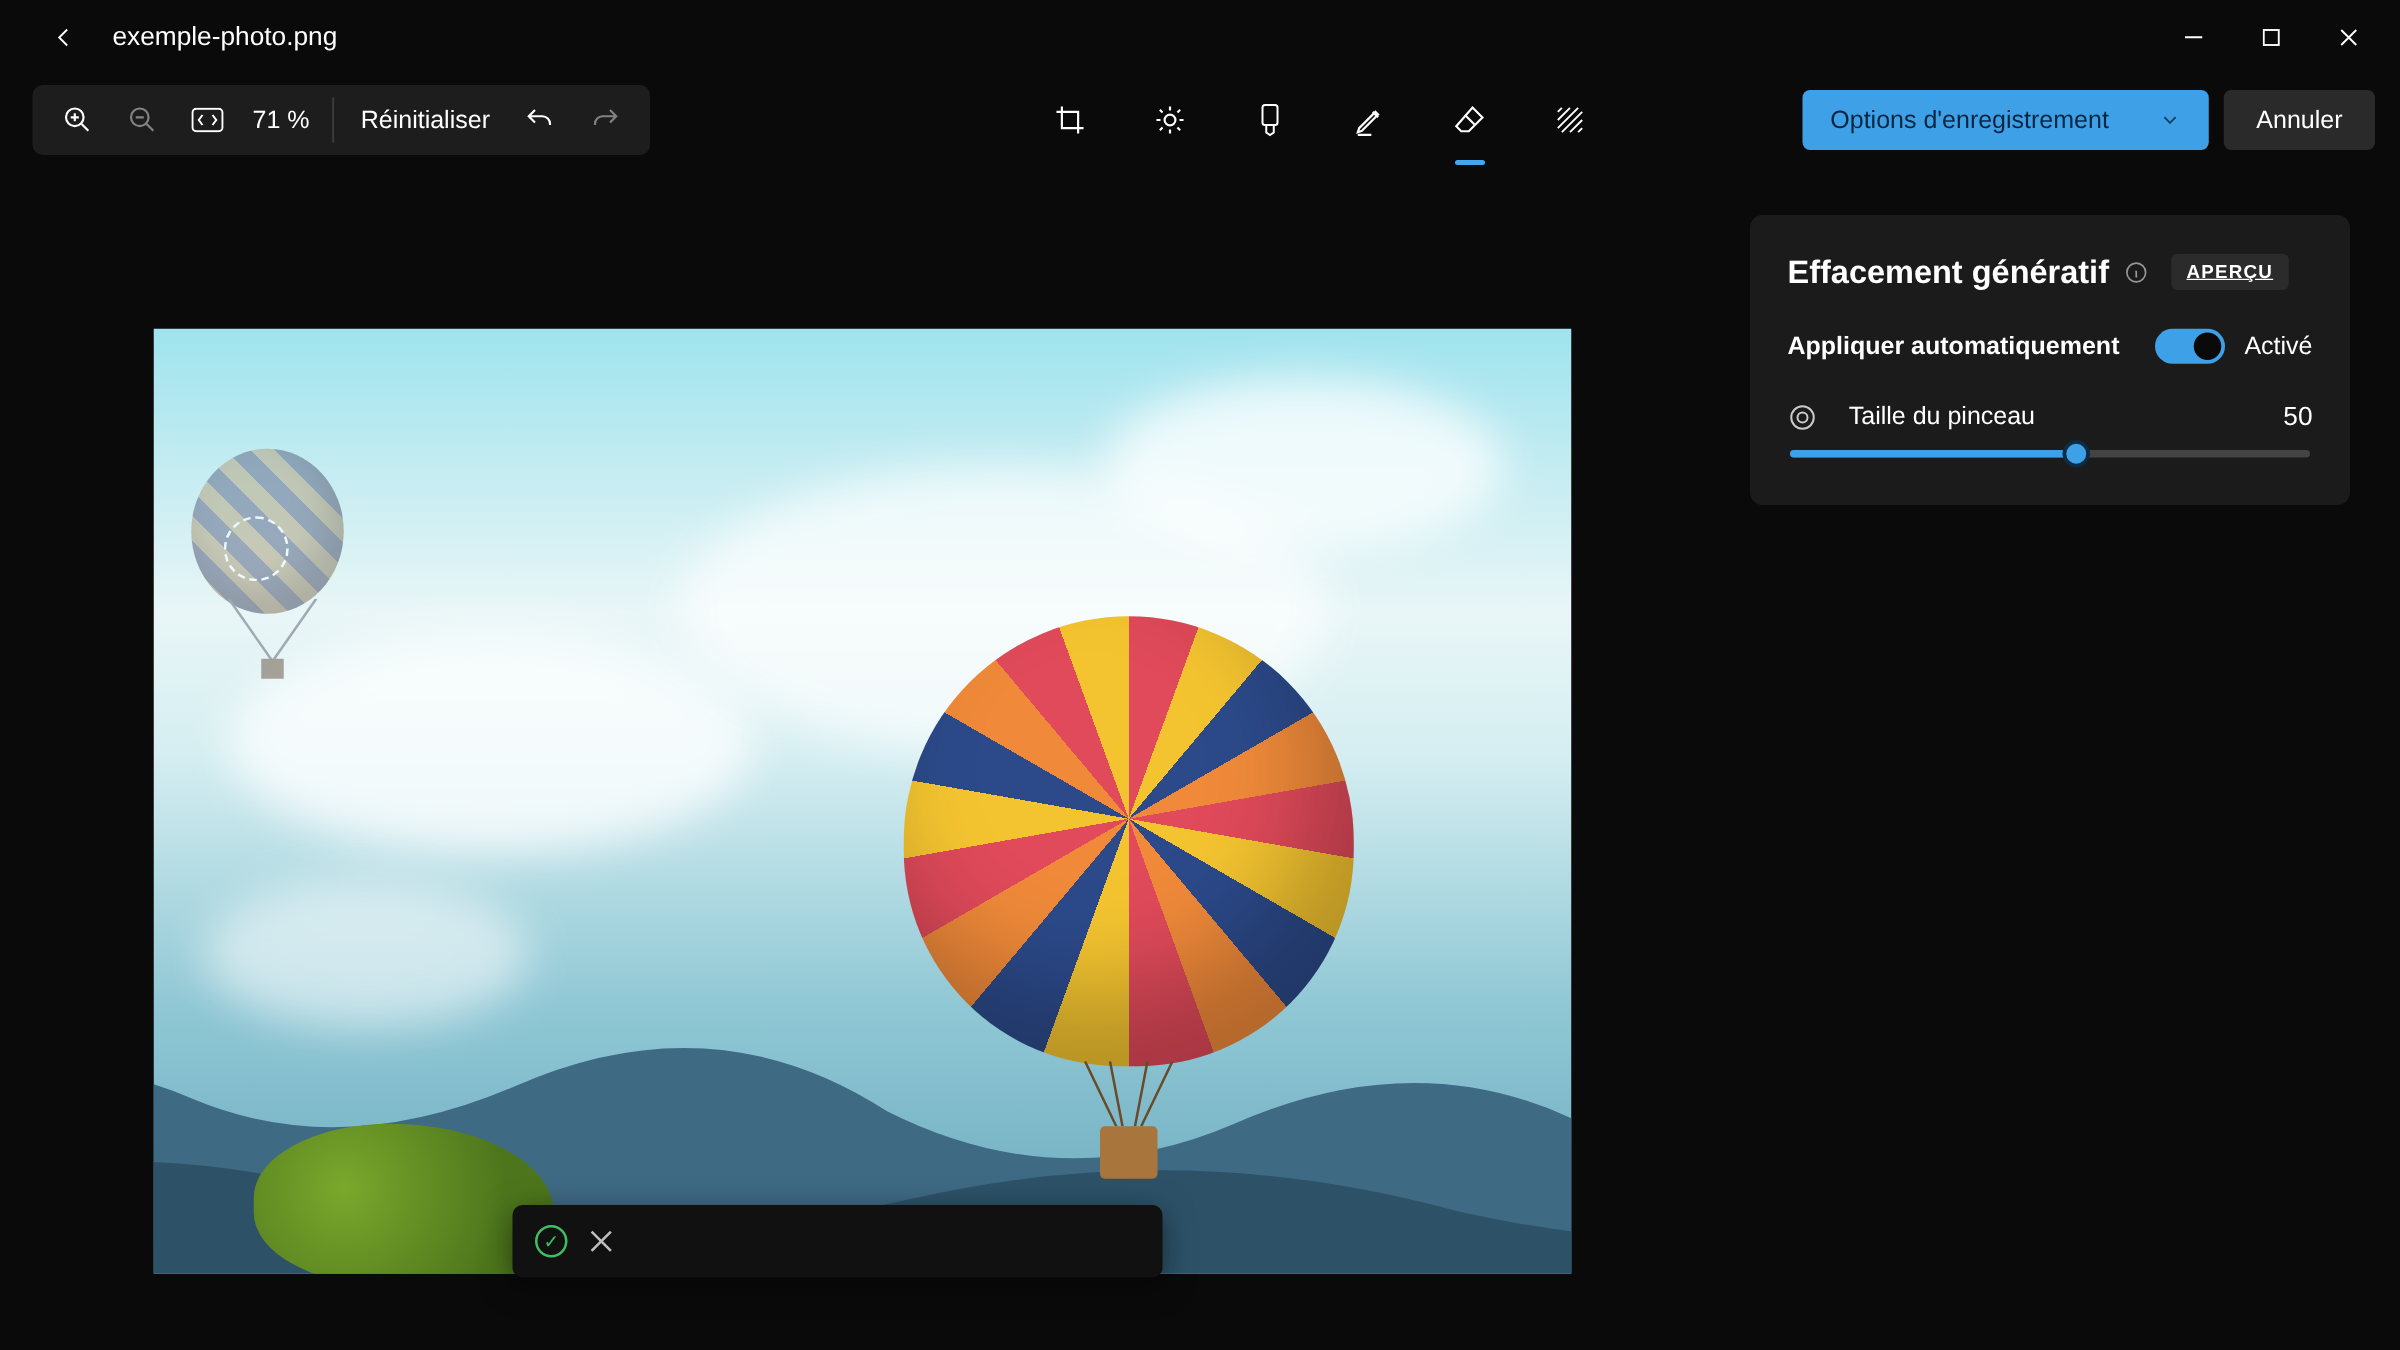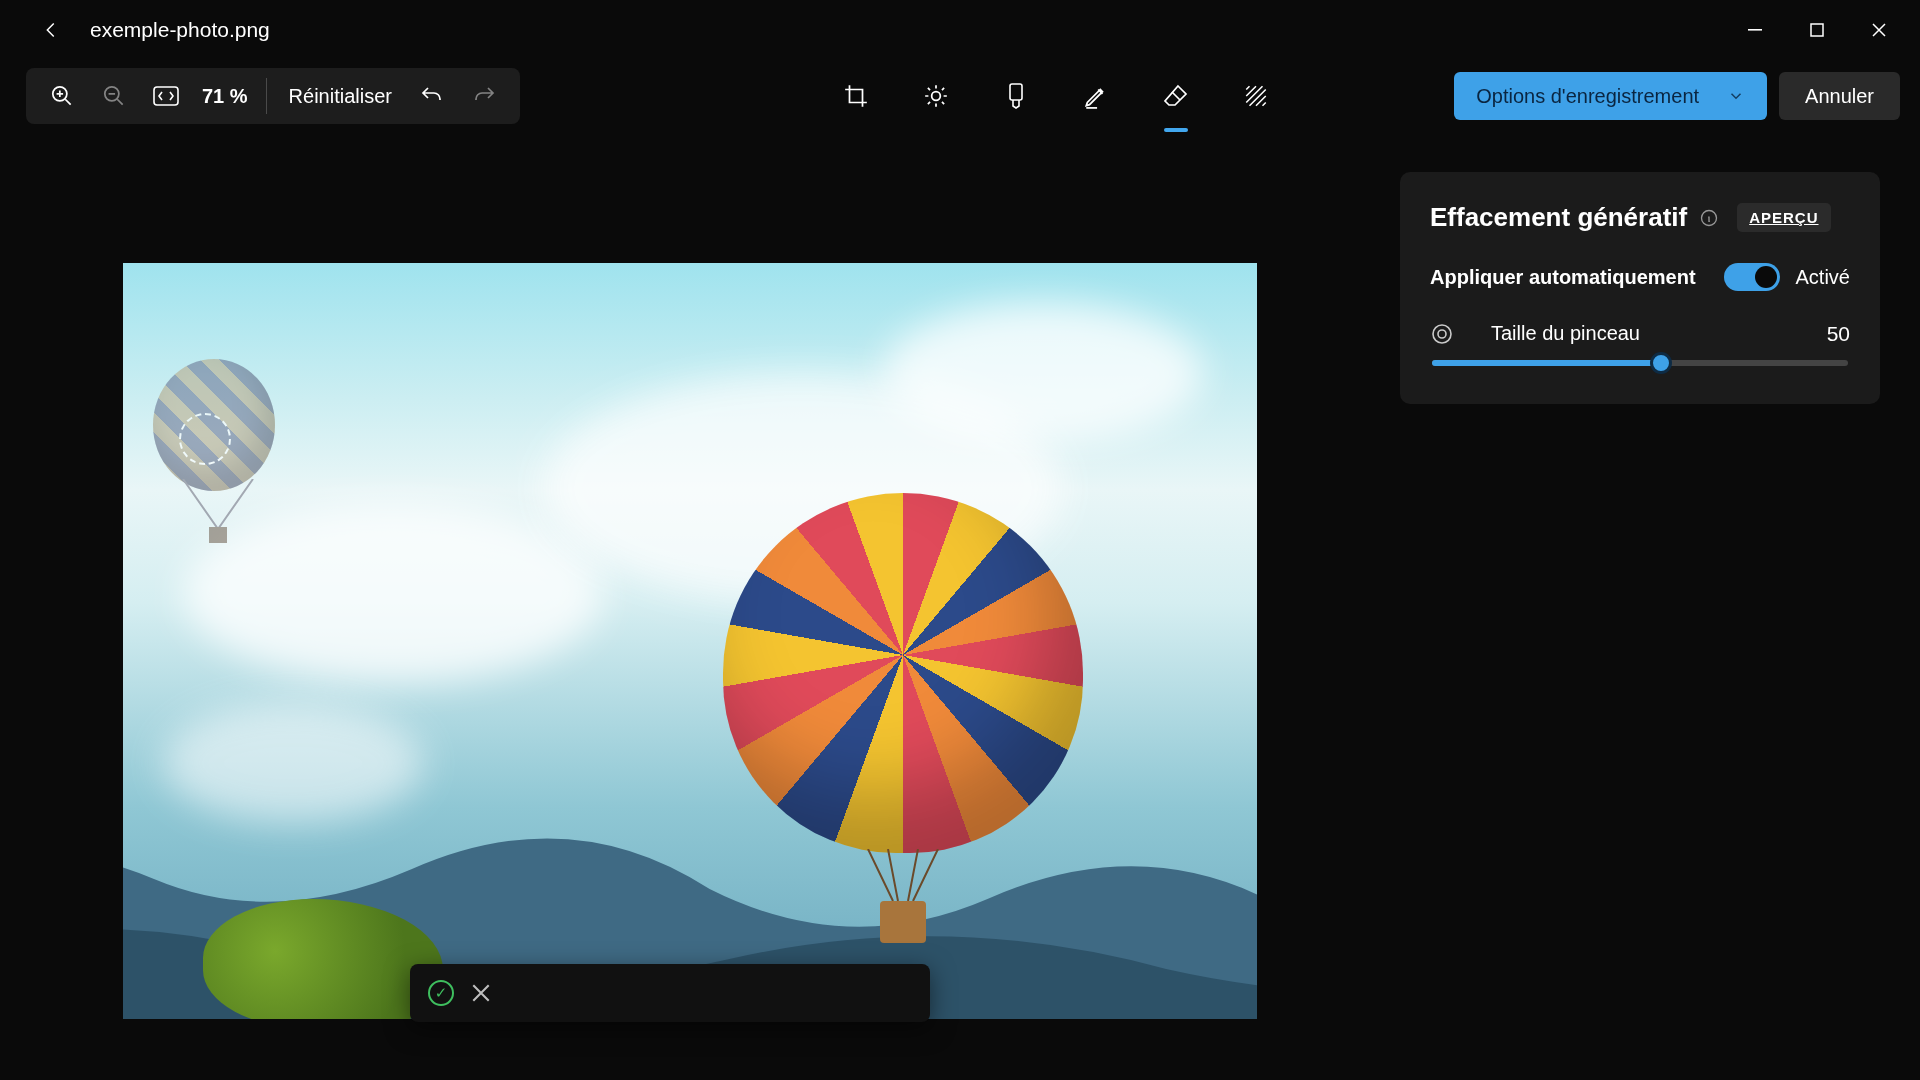--- a/index.html
+++ b/index.html
@@ -56,21 +56,21 @@
     display: flex; align-items: center; justify-content: center;
     cursor: pointer;
     border-radius: 6px;
   }
   .icon-btn.disabled { opacity: 0.45; cursor: default; }
   .vsep {
     width: 1px; height: 36px;
     background: #4a4a4a;
     margin: 0 8px;
   }
-  .zoom-label { font-size: 20px; padding: 0 10px; font-weight: bold; }
+  .zoom-label { font-size: 20px; padding: 0 10px; }
   .reset-label { font-size: 20px; padding: 0 14px; cursor: pointer; }
 
   .tool-group-center {
     position: absolute;
     left: 50%;
     transform: translateX(-130px);
     display: flex;
     align-items: center;
     gap: 28px;
   }
@@ -98,21 +98,21 @@
   }
   .save-dropdown {
     background: #3ea1e8;
     color: #0a2540;
     font-size: 20px;
     height: 48px;
     padding: 0 22px;
     border-radius: 6px;
     display: flex;
     align-items: center;
-    gap: 28px;
+    gap: 40px;
     cursor: pointer;
     font-weight: 500;
   }
   .save-dropdown .chev { opacity: 0.8; }
   .cancel-btn {
     background: #2a2a2a;
     font-size: 20px;
     height: 48px;
     padding: 0 26px;
     border-radius: 6px;
@@ -264,21 +264,21 @@
     background: #0a0a0a;
     border-radius: 50%;
     position: absolute;
     right: 3px; top: 3px;
   }
   .toggle-state { font-size: 20px; }
 
   .brush-row {
     display: flex;
     align-items: center;
-    gap: 35px;
+    gap: 23px;
     font-size: 20px;
     margin-bottom: 14px;
     margin-top: 27px;
   }
   .brush-row .bicon { width: 26px; text-align: center; opacity: 0.9; }
   .brush-row .blabel { flex: 1; line-height: 1.25; }
   .brush-row .bval { font-size: 21px; }
   .slider {
     height: 6px;
     background: #444;

